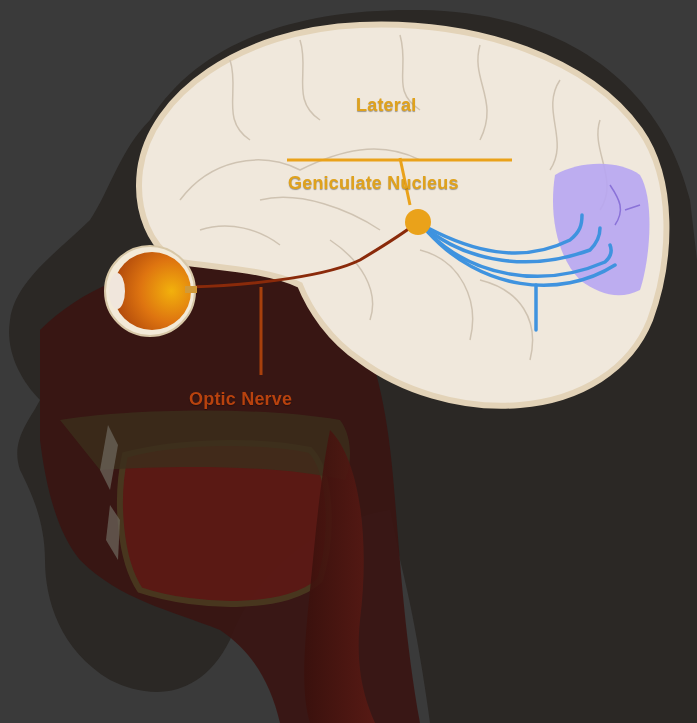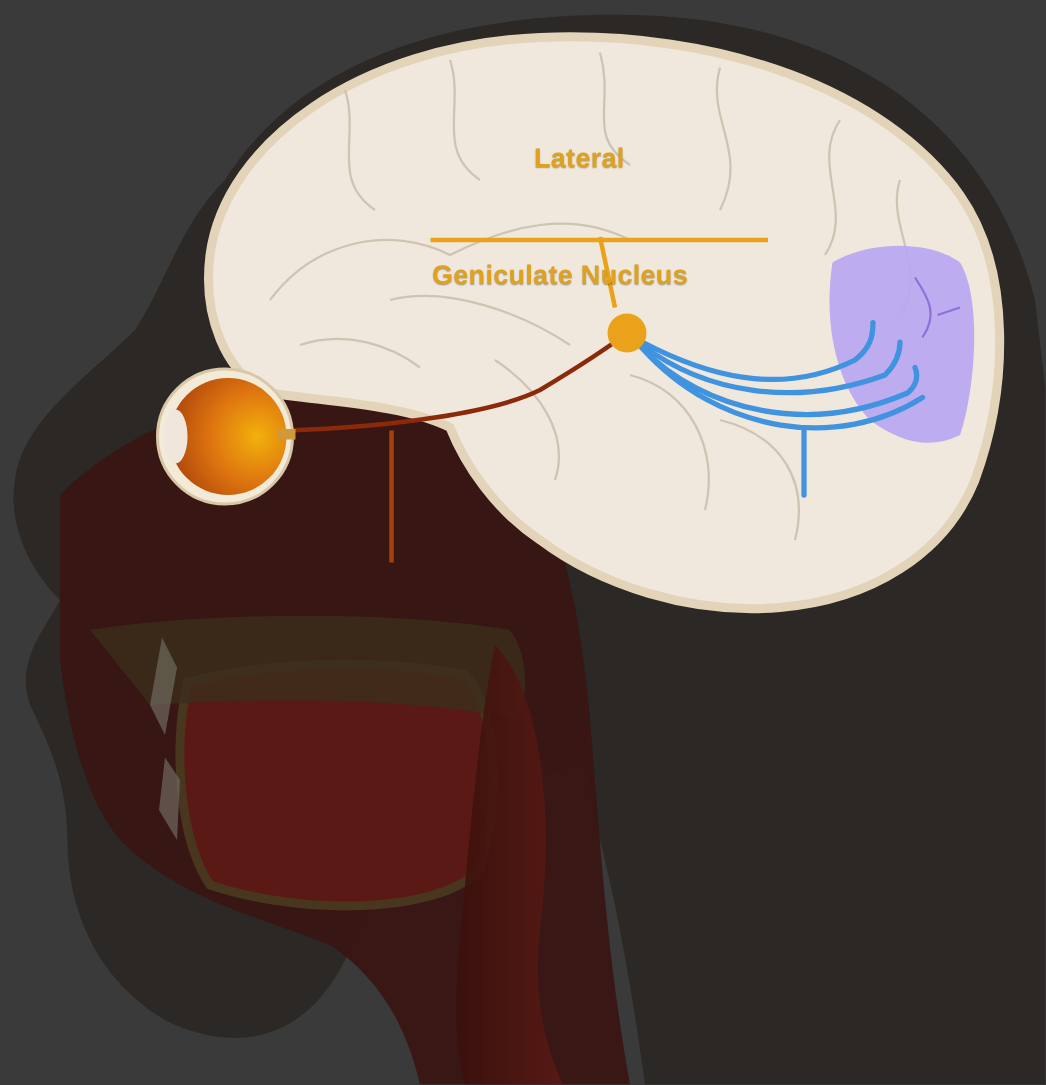--- a/index.html
+++ b/index.html
@@ -95,13 +95,14 @@
     <g>
       <circle cx="150" cy="291" r="45" fill="#f3ead8" stroke="#d8c8a8" stroke-width="2"></circle>
       <circle cx="152" cy="291" r="39" fill="url(#eyeGrad)"></circle>
       <ellipse cx="117" cy="291" rx="8" ry="18" fill="#f0e6dc"></ellipse>
       <rect x="185" y="286" width="12" height="7" fill="#d09a3a"></rect>
     </g>
   </svg>
 
   <div class="label lbl-lateral">Lateral</div>
   <div class="label lbl-lgn">Geniculate Nucleus</div>
+  <div class="label lbl-optic">Optic Nerve</div>
 </div>
 
 </body></html>

